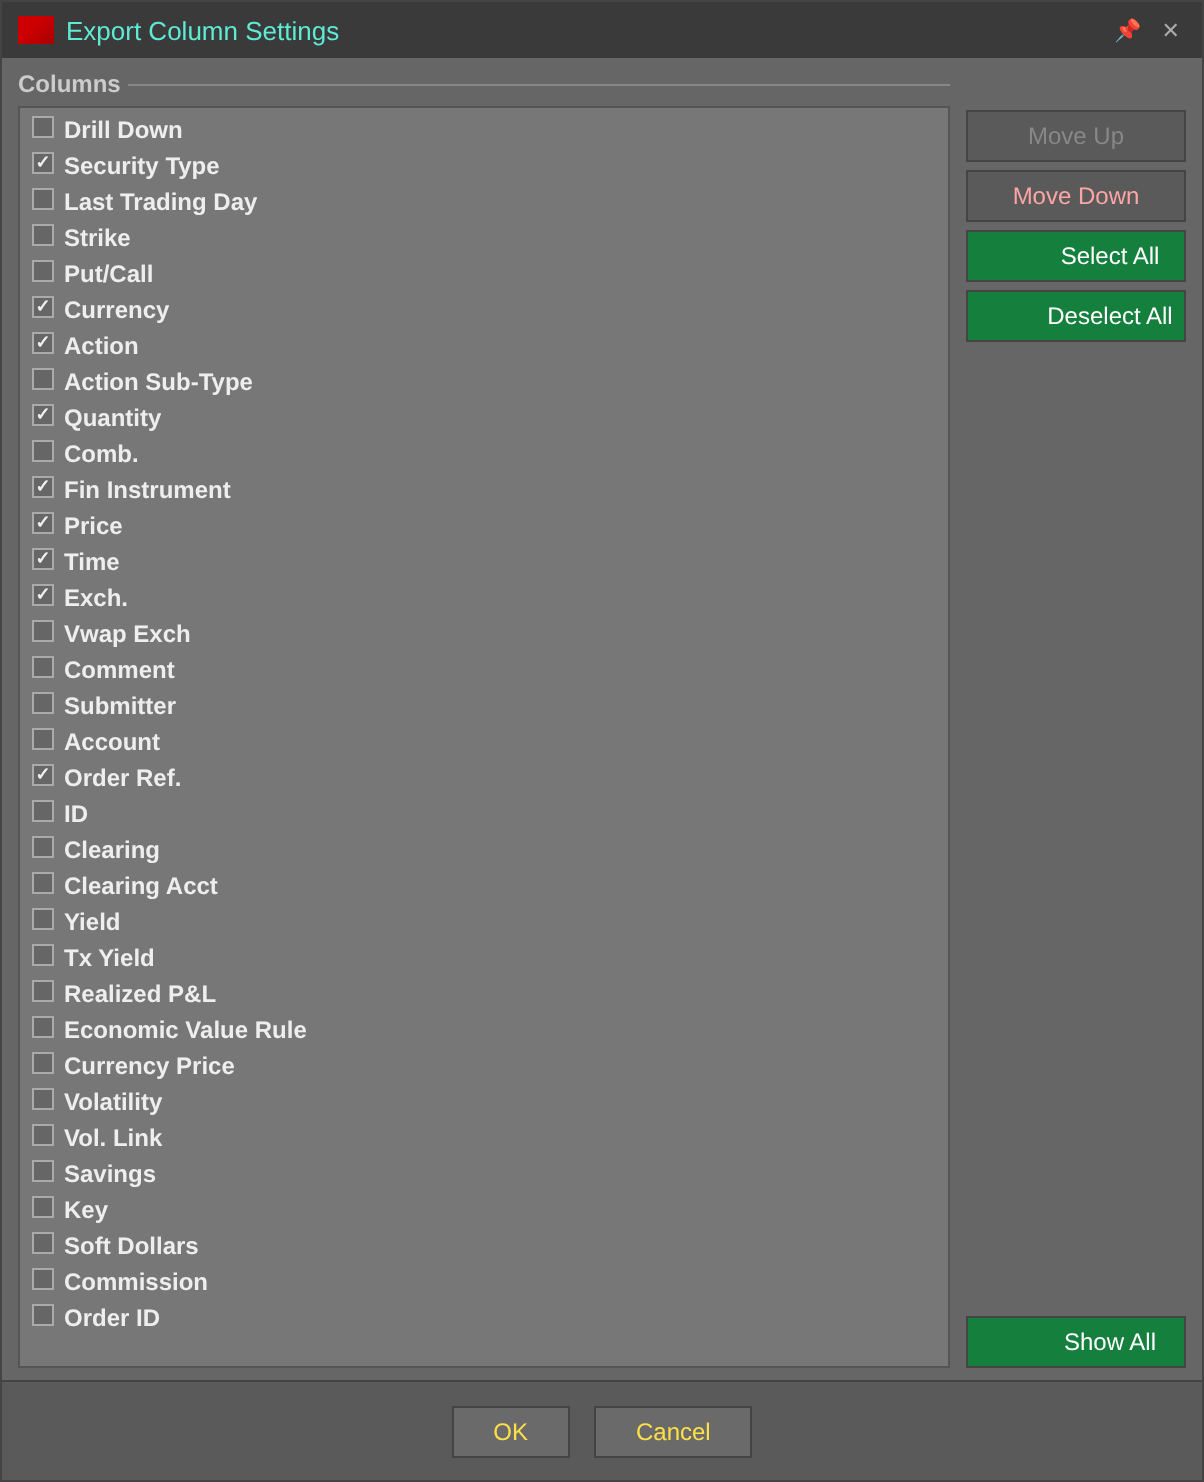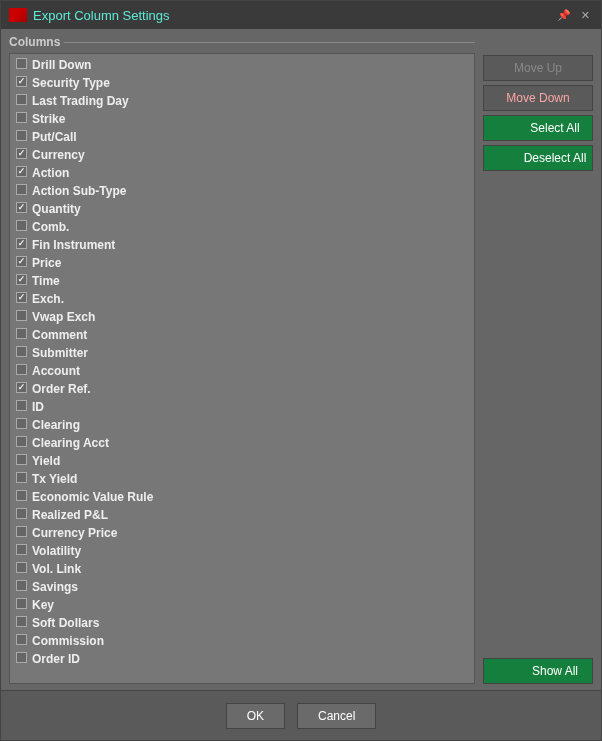--- a/index.html
+++ b/index.html
@@ -181,21 +181,21 @@
       display: flex;
       align-items: center;
       justify-content: center;
       gap: 12px;
       border-top: 1px solid #444;
     }
 
     .bottom-btn {
       background: #6a6a6a;
       border: 1px solid #444;
-      color: #ffffff;
+      color: #fde047;
       padding: 5px 20px;
       cursor: pointer;
       font-size: 12px;
     }
 
     
     .columns-list-container::-webkit-scrollbar {
       width: 12px;
     }
     .columns-list-container::-webkit-scrollbar-track {
@@ -319,25 +319,25 @@
             <li class="column-item">
               <span class="checkbox"></span>
               <span>Yield</span>
             </li>
             <li class="column-item">
               <span class="checkbox"></span>
               <span>Tx Yield</span>
             </li>
             <li class="column-item">
               <span class="checkbox"></span>
+              <span>Realized P&amp;L</span>
+            </li>
+            <li class="column-item">
+              <span class="checkbox"></span>
               <span>Economic Value Rule</span>
-            </li>
-            <li class="column-item">
-              <span class="checkbox"></span>
-              <span>Realized P&amp;L</span>
             </li>
             <li class="column-item">
               <span class="checkbox"></span>
               <span>Currency Price</span>
             </li>
             <li class="column-item">
               <span class="checkbox"></span>
               <span>Volatility</span>
             </li>
             <li class="column-item">

